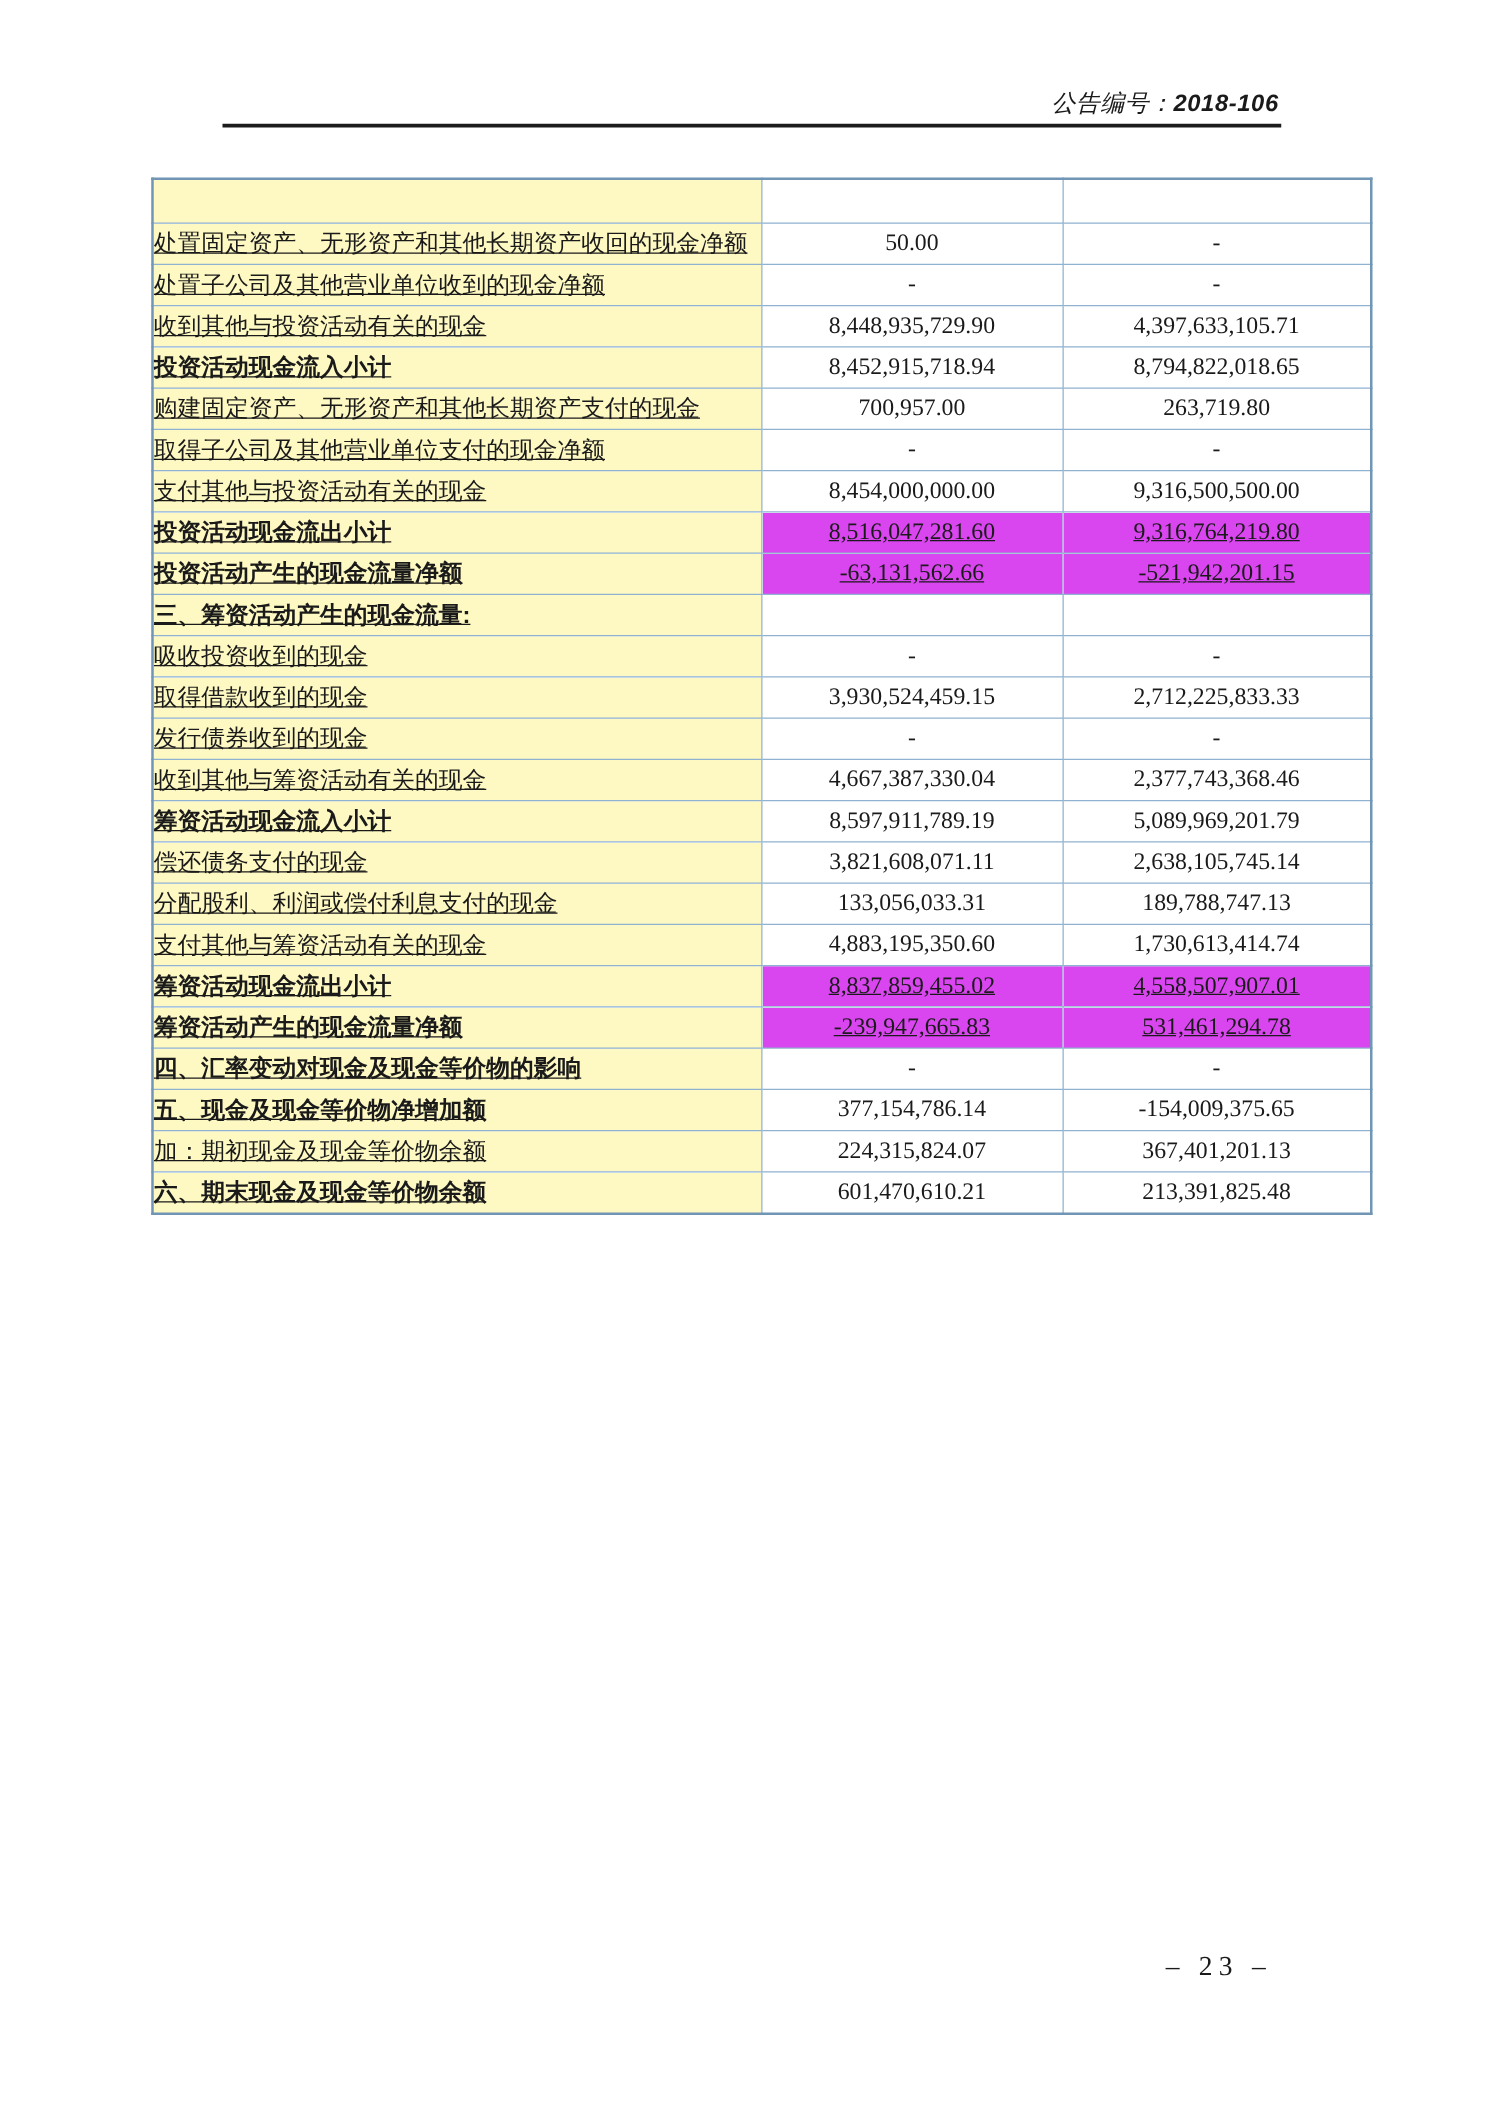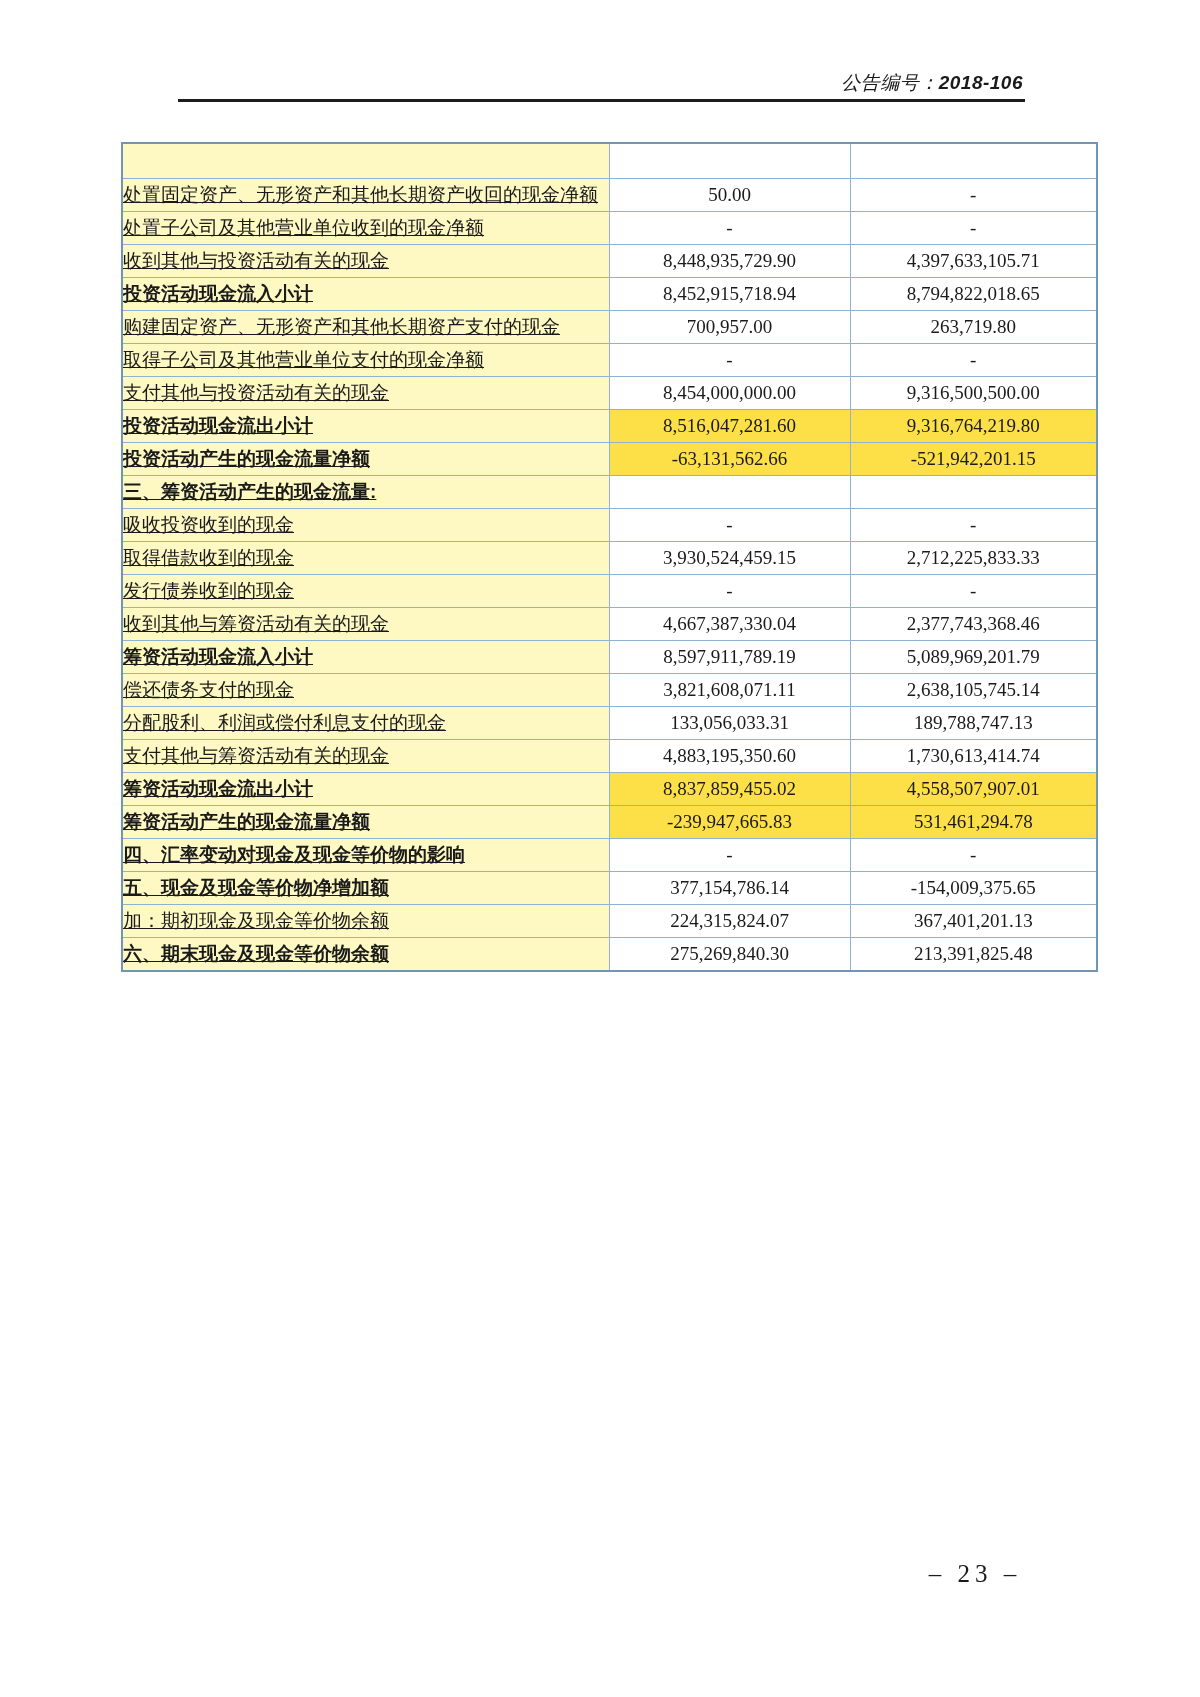--- a/index.html
+++ b/index.html
@@ -44,31 +44,31 @@
     background:#fef9c3;
     text-align:left;
     padding:0 6px 0 8px;
     text-decoration:underline;
   }
   td.val{
     background:#ffffff;
     text-align:center;
     padding-right:12px;
   }
-  tr.gray td.val{background:#fde047;}
+  tr.gray td.val{background:#d946ef;text-decoration:underline;}
   td.bold{
     font-family:"Liberation Sans", sans-serif;
     font-weight:bold;
     font-size:18px;
   }
   td.center{text-align:left;padding-left:0;}
   
   .pageno{
     position:absolute;top:1560px;left:925px;width:100px;
-    text-align:center;font-size:25px;letter-spacing:5px;
+    text-align:center;font-size:22px;letter-spacing:5px;
     white-space:nowrap;
   }
 </style>
 </head>
 <body>
 
 <div class="announcement"><span>公告编号：</span><span class="num">2018-106</span></div>
 
 <div class="rule"></div>
 
@@ -194,19 +194,19 @@
         <td class="val">377,154,786.14</td>
         <td class="val">-154,009,375.65</td>
       </tr>
       <tr>
         <td class="label">加：期初现金及现金等价物余额</td>
         <td class="val">224,315,824.07</td>
         <td class="val">367,401,201.13</td>
       </tr>
       <tr>
         <td class="label bold">六、期末现金及现金等价物余额</td>
-        <td class="val">275,269,840.30</td>
+        <td class="val">601,470,610.21</td>
         <td class="val">213,391,825.48</td>
       </tr>
     </tbody>
 </table>
 
 <div class="pageno">– 23 –</div>
 
 </body></html>

